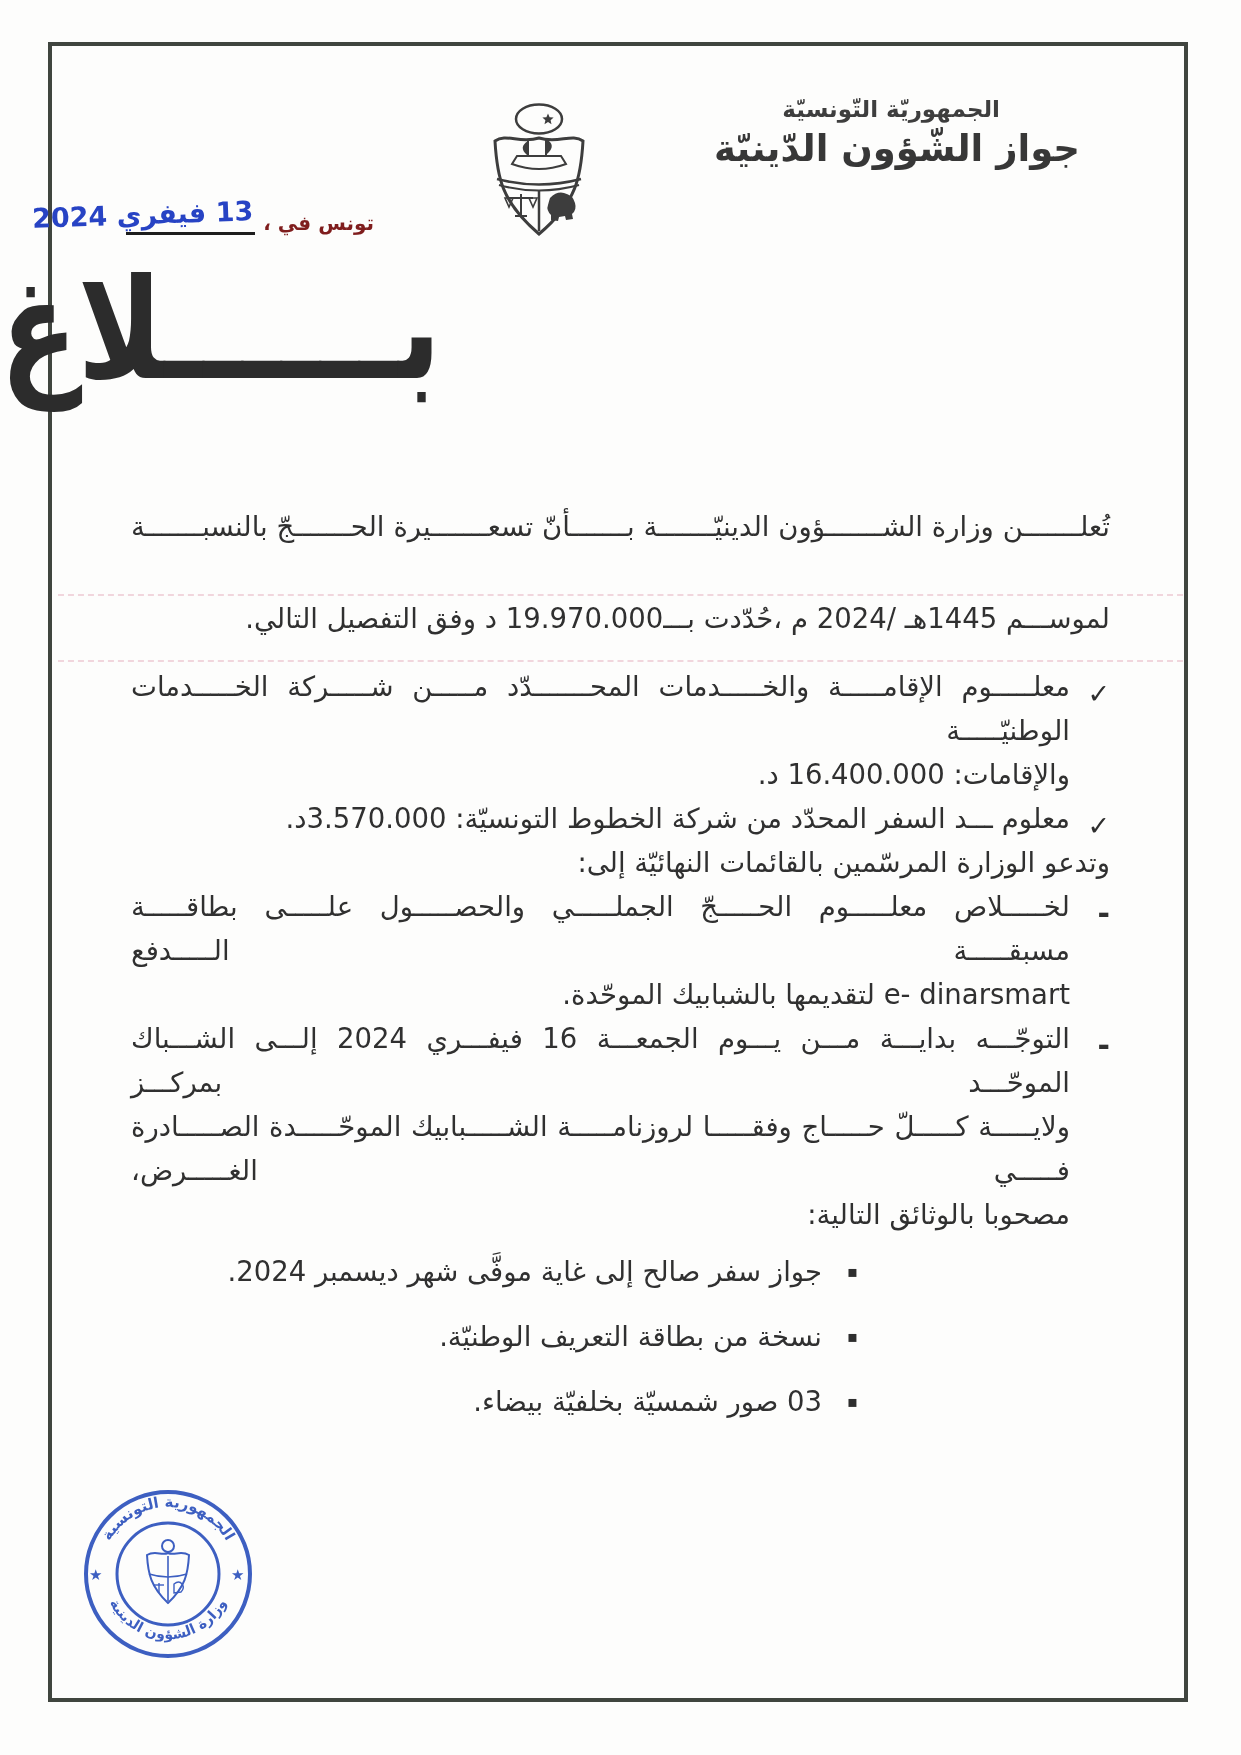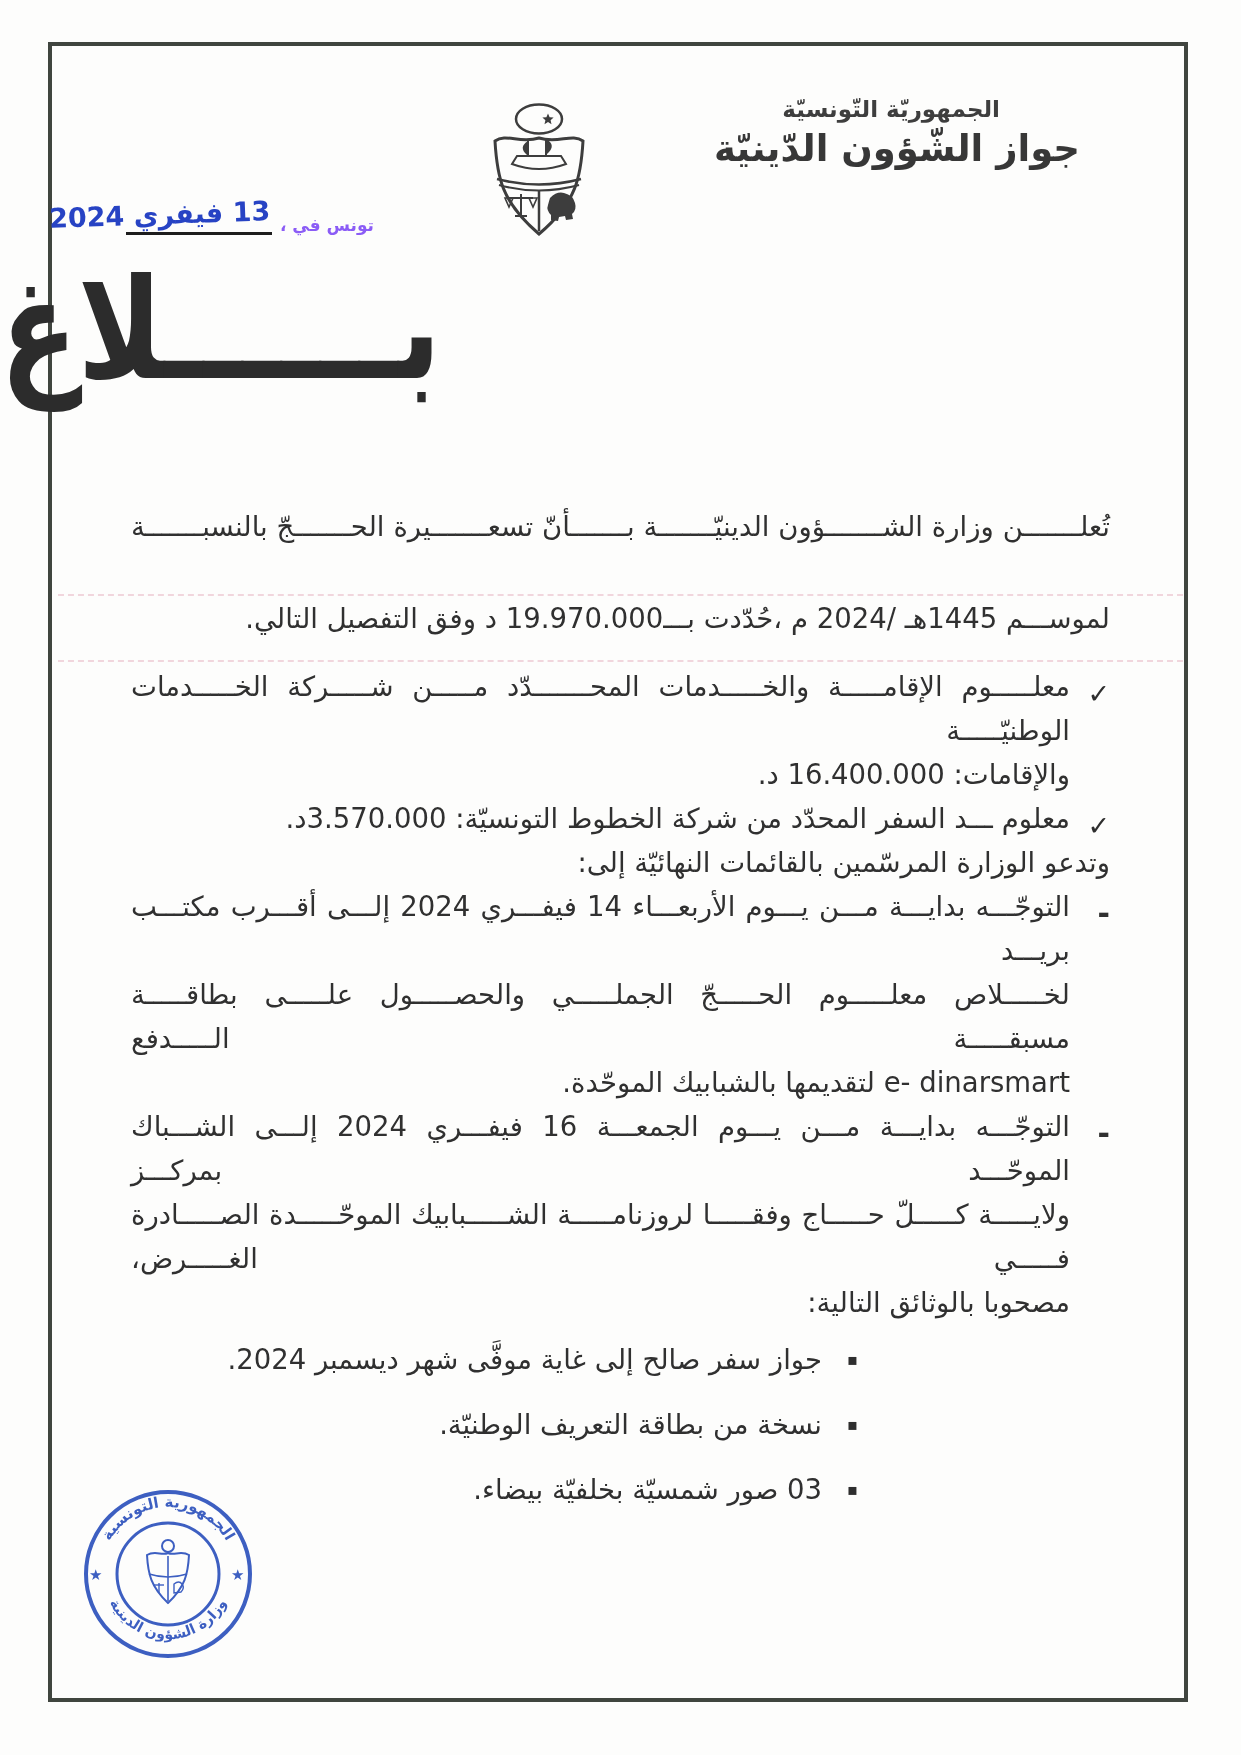--- a/index.html
+++ b/index.html
@@ -13,21 +13,21 @@
   
   .letterhead-republic{position:absolute;top:96px;right:241px;font-size:23px;font-weight:bold;
         color:#3e3e3e;direction:rtl;letter-spacing:1px;}
   .letterhead-ministry{position:absolute;top:127px;right:161px;font-size:37px;font-weight:bold;
         color:#373737;direction:rtl;letter-spacing:1px;}
   .emblem{position:absolute;left:484px;top:100px;}
 
   
   .dateblock{position:absolute;left:126px;top:186px;width:248px;display:flex;
         align-items:flex-end;direction:rtl;}
-  .date-label{font-size:17px;font-weight:bold;color:#8b5cf6;white-space:nowrap;margin-left:8px;text-align:right;}
+  .date-label{font-size:20px;font-weight:bold;color:#7f1d1d;white-space:nowrap;margin-left:8px;text-align:right;}
   .date-line{flex:1;height:46px;border-bottom:3px solid #1d1d1d;position:relative;}
   .date-blue{position:absolute;bottom:2px;right:2px;color:#2743c4;font-weight:bold;
         font-size:27px;transform:rotate(-2deg);white-space:nowrap;direction:rtl;}
 
   
   .title-wrap{position:absolute;top:256px;left:0;width:100%;text-align:left;}
   .title{display:inline-block;font-size:114px;font-weight:bold;color:#2c2c2c;
         transform:scaleY(1.22);transform-origin:50% 25%;}
 
   
@@ -110,21 +110,20 @@
 
     <div class="li">
       <span class="marker check">✓</span>
       <div class="line r">معلوم ـــد السفر المحدّد من شركة الخطوط التونسيّة: 3.570.000د.</div>
     </div>
 
     <div class="line r">وتدعو الوزارة المرسّمين بالقائمات النهائيّة إلى:</div>
 
     <div class="li">
       <span class="marker dash">-</span>
-      <div class="line j">التوجّـــه بدايـــة مـــن يـــوم الأربعـــاء 14 فيفـــري 2024 إلـــى أقـــرب مكتـــب بريـــد</div>
       <div class="line j">لخـــــلاص معلـــــوم الحـــــجّ الجملـــــي والحصـــــول علـــــى بطاقـــــة مسبقـــــة الـــــدفع</div>
       <div class="line r">e- dinarsmart لتقديمها بالشبابيك الموحّدة.</div>
     </div>
 
     <div class="li">
       <span class="marker dash">-</span>
       <div class="line j">التوجّـــه بدايـــة مـــن يـــوم الجمعـــة 16 فيفـــري 2024 إلـــى الشـــباك الموحّـــد بمركـــز</div>
       <div class="line j">ولايـــــة كـــــلّ حـــــاج وفقـــــا لروزنامـــــة الشـــــبابيك الموحّـــــدة الصـــــادرة فـــــي الغـــــرض،</div>
       <div class="line r">مصحوبا بالوثائق التالية:</div>
     </div>

